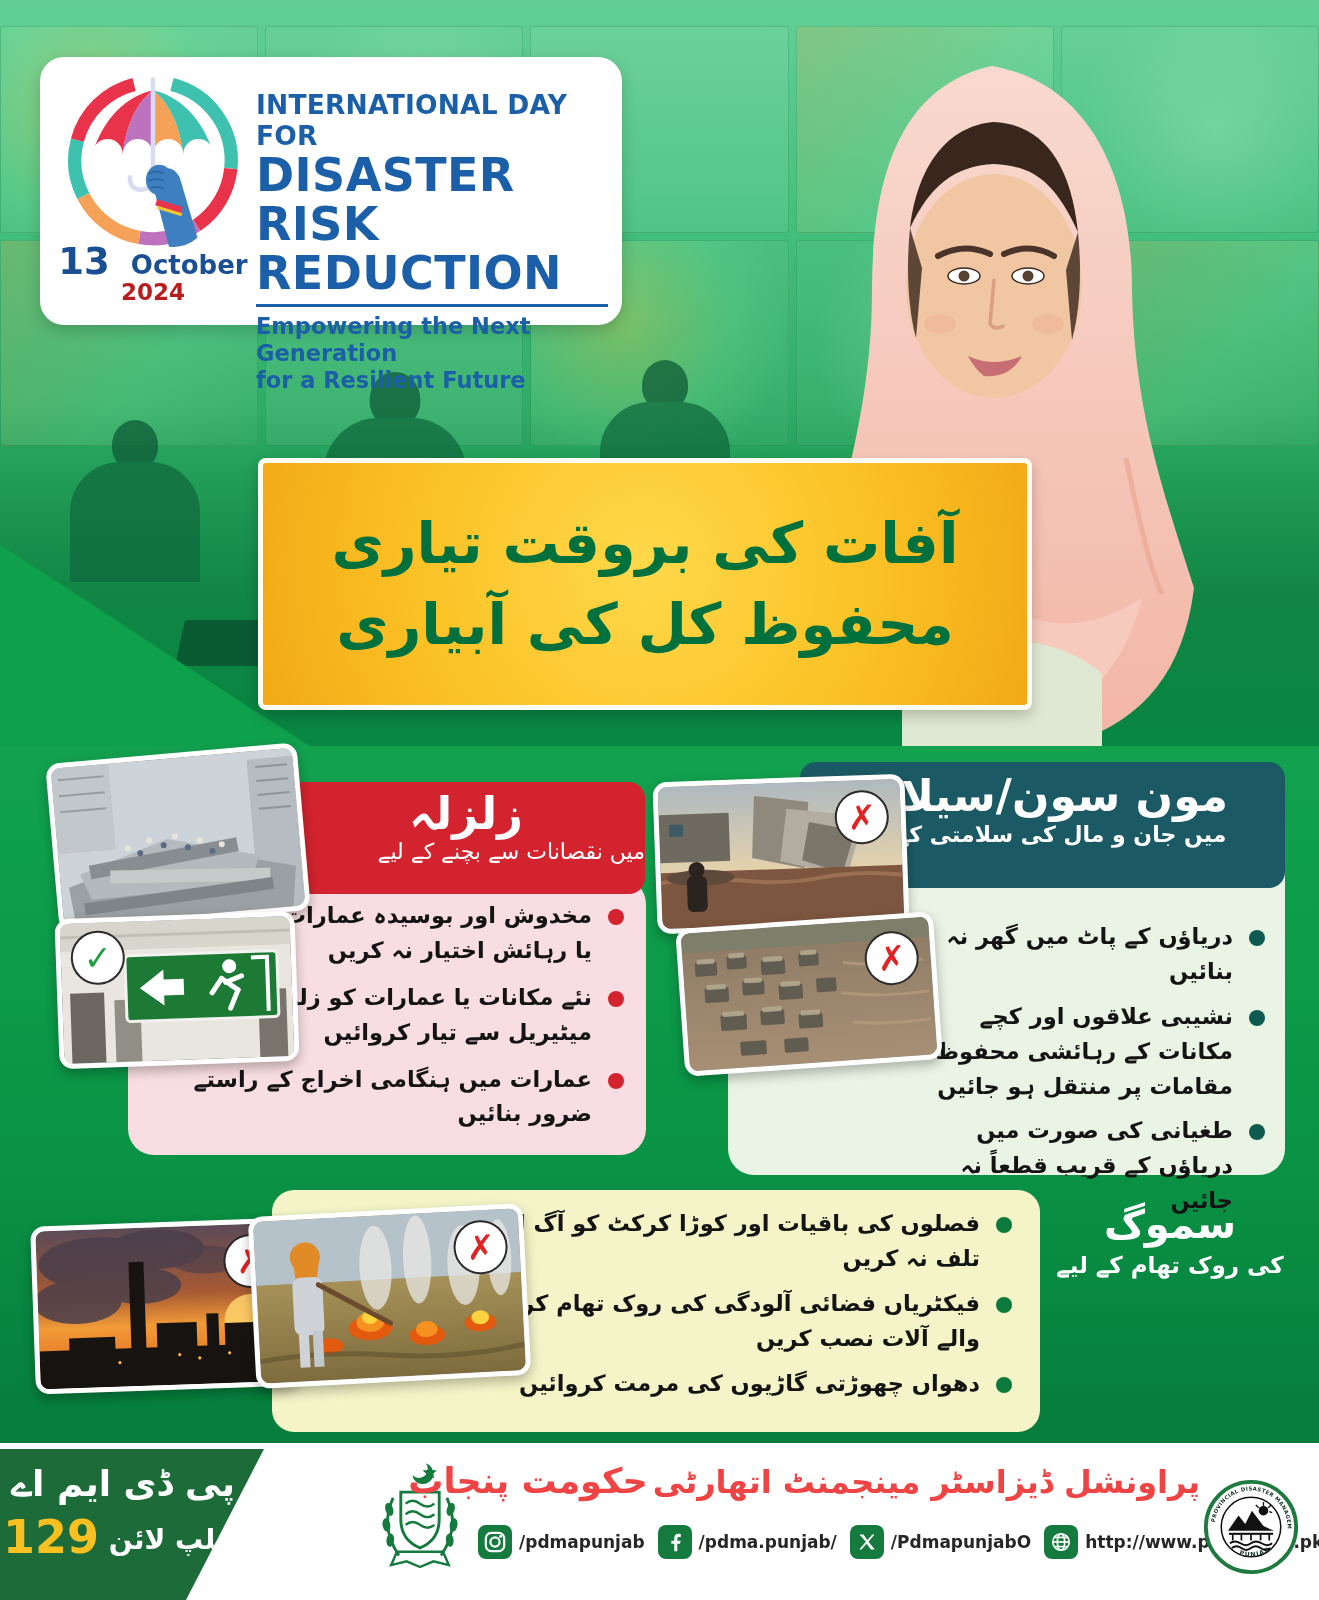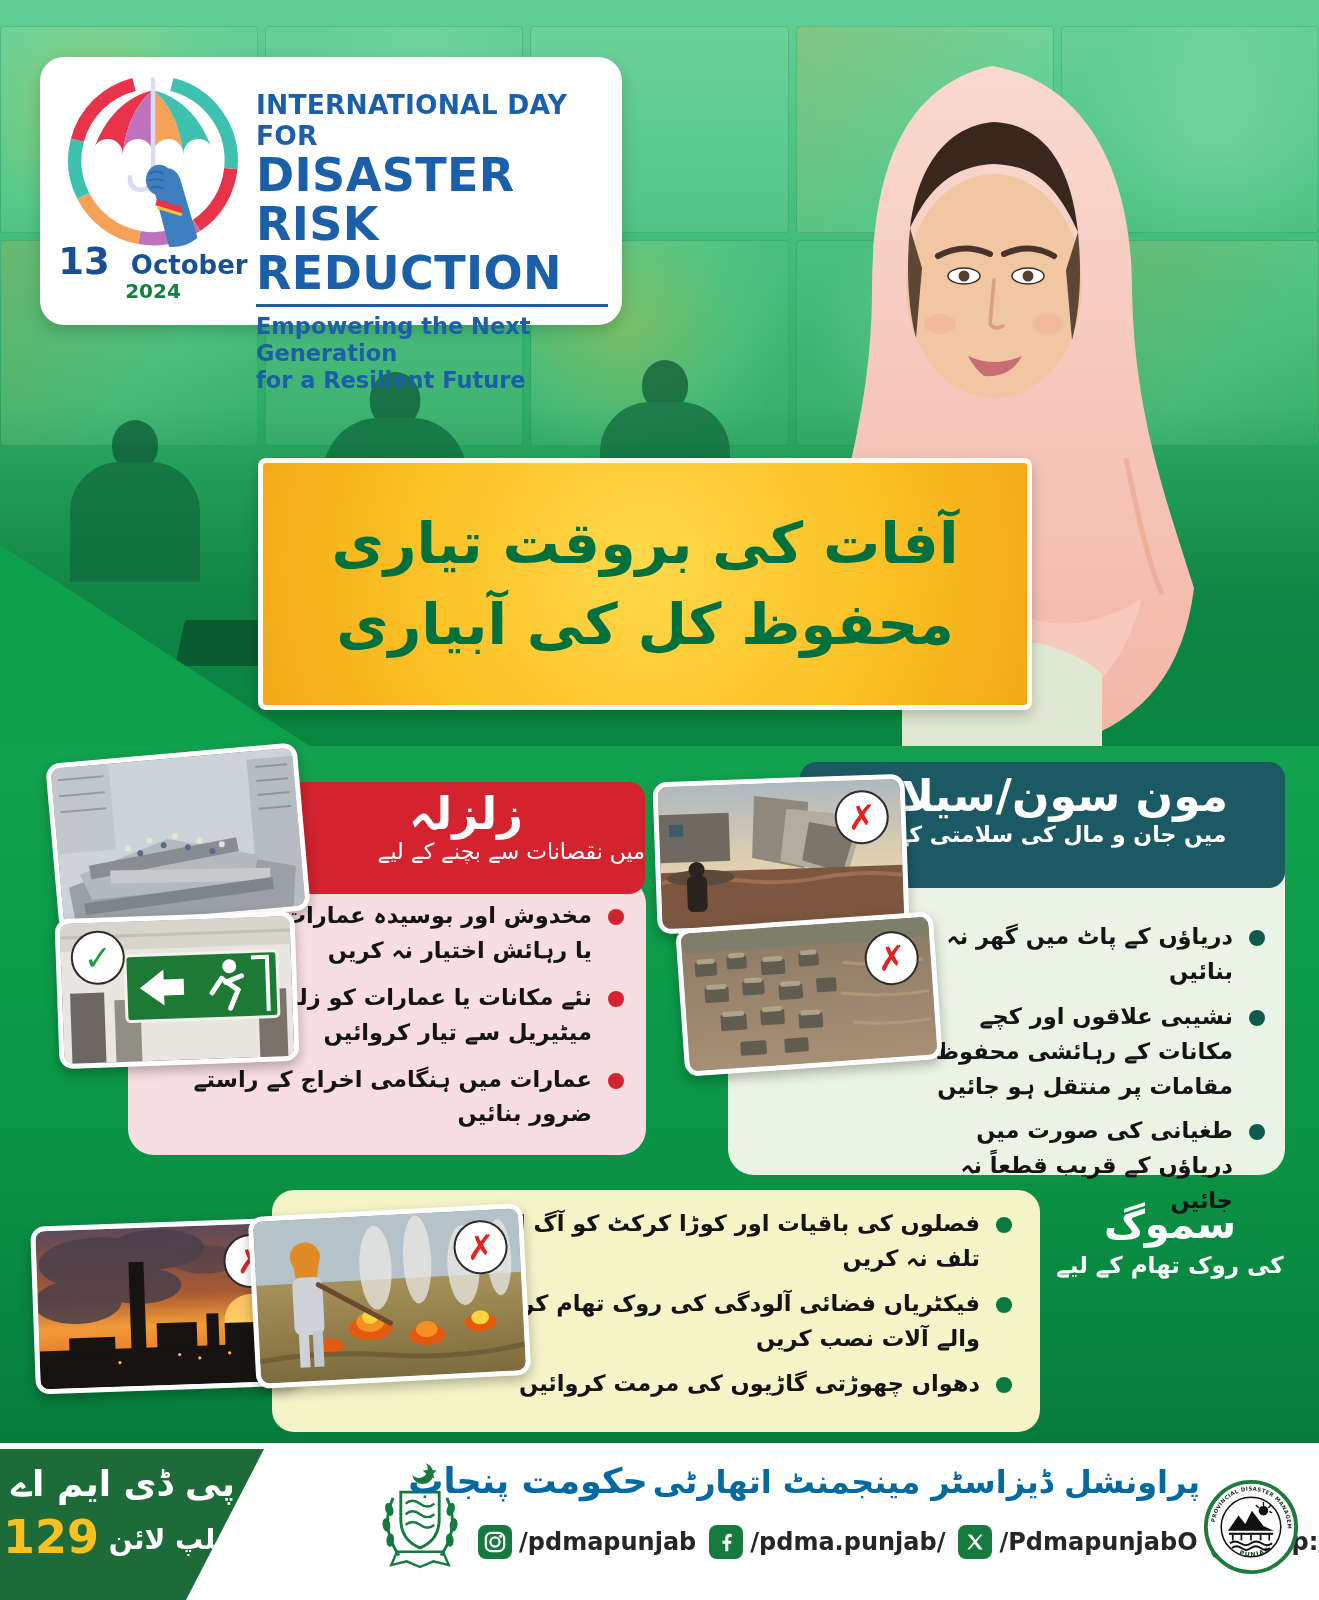--- a/index.html
+++ b/index.html
@@ -27,21 +27,21 @@
   .sweep{position:absolute;left:0;top:0;width:1319px;height:746px;pointer-events:none;}
   
   .woman{position:absolute;left:782px;top:28px;width:420px;height:718px;z-index:1;}
   
   .white-card{position:absolute;left:40px;top:57px;width:582px;height:268px;background:#fff;
     border-radius:24px;z-index:2;box-shadow:0 6px 16px rgba(0,0,0,.18);display:flex;padding:10px 14px 8px 10px;}
   .logo-col{width:208px;display:flex;flex-direction:column;align-items:center;}
   .date-row{display:flex;align-items:baseline;gap:21px;margin-top:-12px;color:#1a4f93;}
   .date-day{font-size:37px;font-weight:800;}
   .date-month{font-size:26px;font-weight:700;}
-  .date-year{font-size:20px;font-weight:700;color:#15803d;margin-top:-4px;text-align:center;}
+  .date-year{font-size:23px;font-weight:700;color:#b91c1c;margin-top:-4px;text-align:center;}
   .title-col{flex:1;padding-top:22px;color:#1a5fa8;}
   .t1{font-size:26.5px;font-weight:800;letter-spacing:.2px;}
   .t2{font-size:46px;font-weight:800;line-height:1.06;letter-spacing:.4px;}
   .t-rule{height:3px;background:#1a5fa8;width:352px;margin:7px 0 6px 0;}
   .t3{font-size:22.5px;font-weight:700;line-height:1.2;}
   
   .banner{position:absolute;left:258px;top:458px;width:774px;height:252px;z-index:2;
     border:5px solid rgba(255,255,255,.95);border-radius:8px;
     background:radial-gradient(circle at 50% 42%,#ffd84a 0%,#fbc226 55%,#f2a916 100%);
     display:flex;flex-direction:column;align-items:center;justify-content:center;gap:10px;
@@ -98,27 +98,27 @@
   .burn-photo .badge{right:12px;top:10px;}
   
   .footer{position:absolute;left:0;top:1443px;width:1319px;height:157px;background:#ffffff;z-index:4;}
   .help-shape{position:absolute;left:0;top:6px;width:300px;height:151px;background:#1e6b3a;
     clip-path:polygon(0 0,88% 0,62% 100%,0 100%);color:#fff;text-align:center;padding:14px 56px 0 2px;}
   .help-l1{direction:rtl;font-size:36px;font-weight:700;white-space:nowrap;}
   .help-l2{direction:rtl;font-size:28px;font-weight:700;margin-top:6px;white-space:nowrap;}
   .help-l2 .num{color:#f8c021;font-size:46px;font-weight:800;vertical-align:-4px;letter-spacing:1px;}
   .crest{position:absolute;left:372px;top:14px;width:96px;height:126px;}
   .org-line{position:absolute;left:440px;top:18px;width:760px;direction:rtl;text-align:right;
-    color:#0369a1;white-space:nowrap;}
+    color:#ef4444;white-space:nowrap;}
   .org-a{font-size:32px;font-weight:700;}
   .org-b{font-size:35px;font-weight:800;}
   .social-row{position:absolute;left:478px;top:82px;width:740px;display:flex;align-items:center;gap:13px;}
   .social-item{display:flex;align-items:center;gap:7px;}
   .s-icon{width:34px;height:34px;border-radius:8px;background:#157a3e;display:flex;align-items:center;justify-content:center;flex:0 0 auto;}
-  .s-label{font-size:24px;font-weight:700;color:#262626;white-space:nowrap;}
+  .s-label{font-size:17px;font-weight:700;color:#262626;white-space:nowrap;}
   .seal{position:absolute;left:1203px;top:36px;width:96px;height:96px;}
 </style>
 </head>
 <body>
 
 <div class="poster">
 
   <div class="photo-band">
     <div class="screens">
       <div class="map1"></div>

